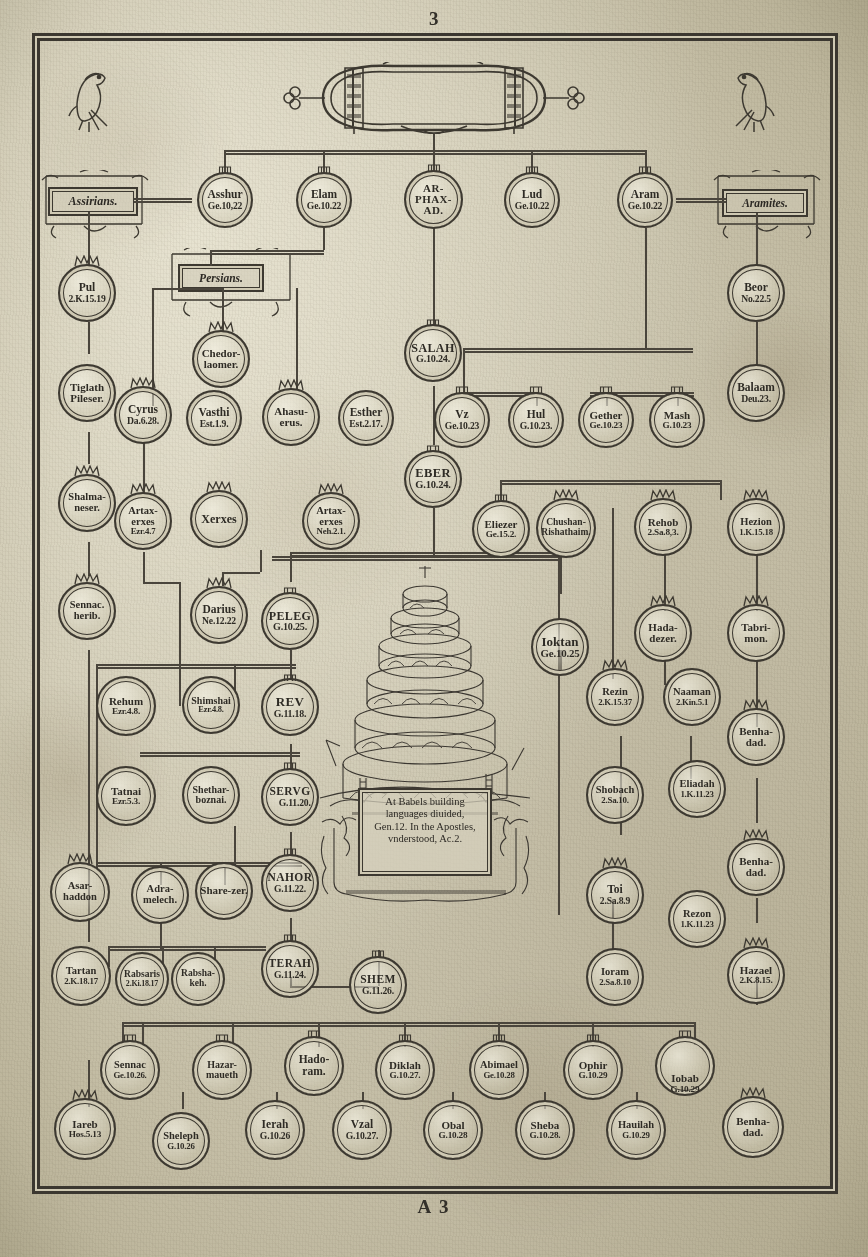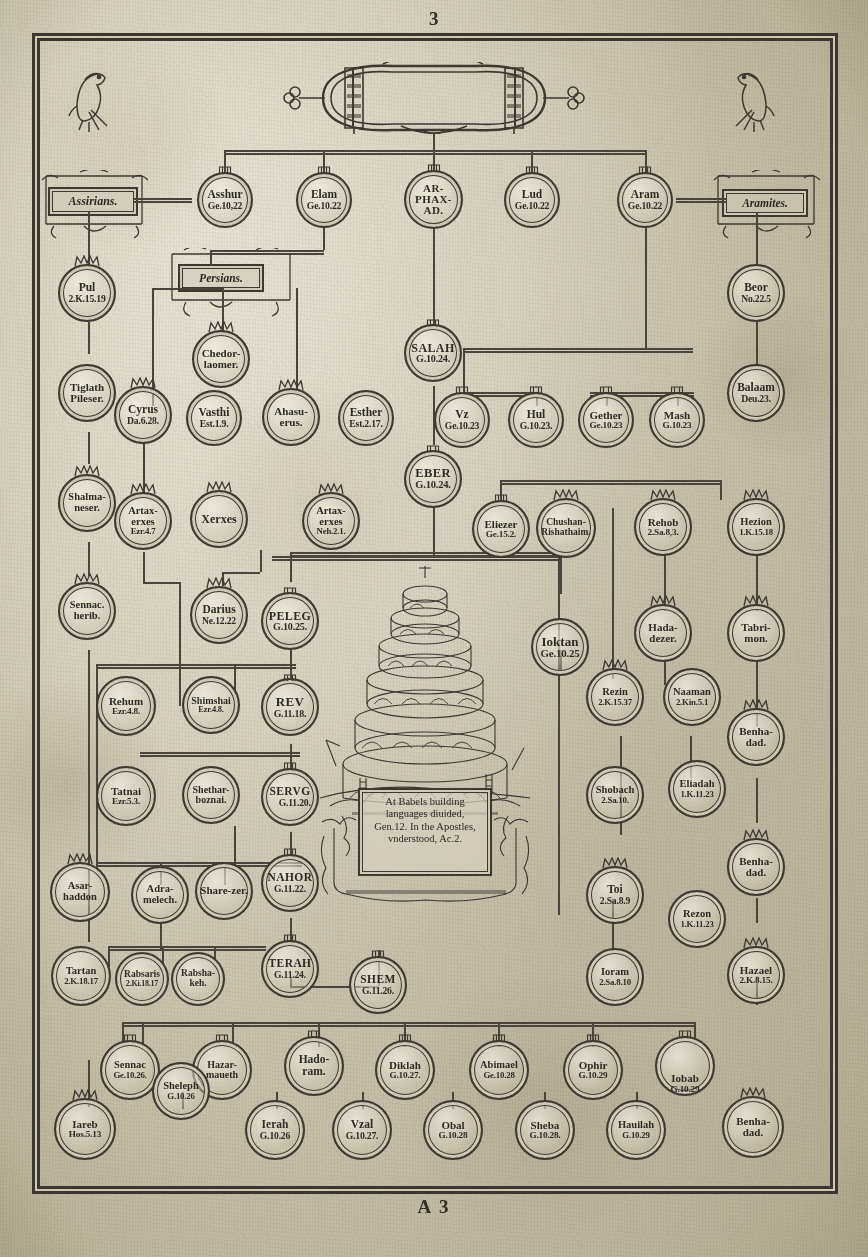--- a/index.html
+++ b/index.html
@@ -1121,21 +1121,21 @@
             <path d="M1 11 L3 2 L7 8 L10 1 L13 8 L16 1 L19 8 L23 2 L25 11"></path>
           </g>
         </svg>
     </span>
     <span>
         <span class="nm">Iareb</span>
         <span class="rf">Hos.5.13</span>
       </span>
   </div>
 
-  <div class="node" style="left:152px;top:1062px;width:58px;height:58px;font-size:10.5px;">
+  <div class="node" style="left:152px;top:1112px;width:58px;height:58px;font-size:10.5px;">
     <span>
         <span class="nm">Sheleph</span>
         <span class="rf">G.10.26</span>
       </span>
   </div>
 
   <div class="node" style="left:245px;top:1100px;width:60px;height:60px;font-size:11.5px;">
     <span>
         <span class="nm">Ierah</span>
         <span class="rf">G.10.26</span>

